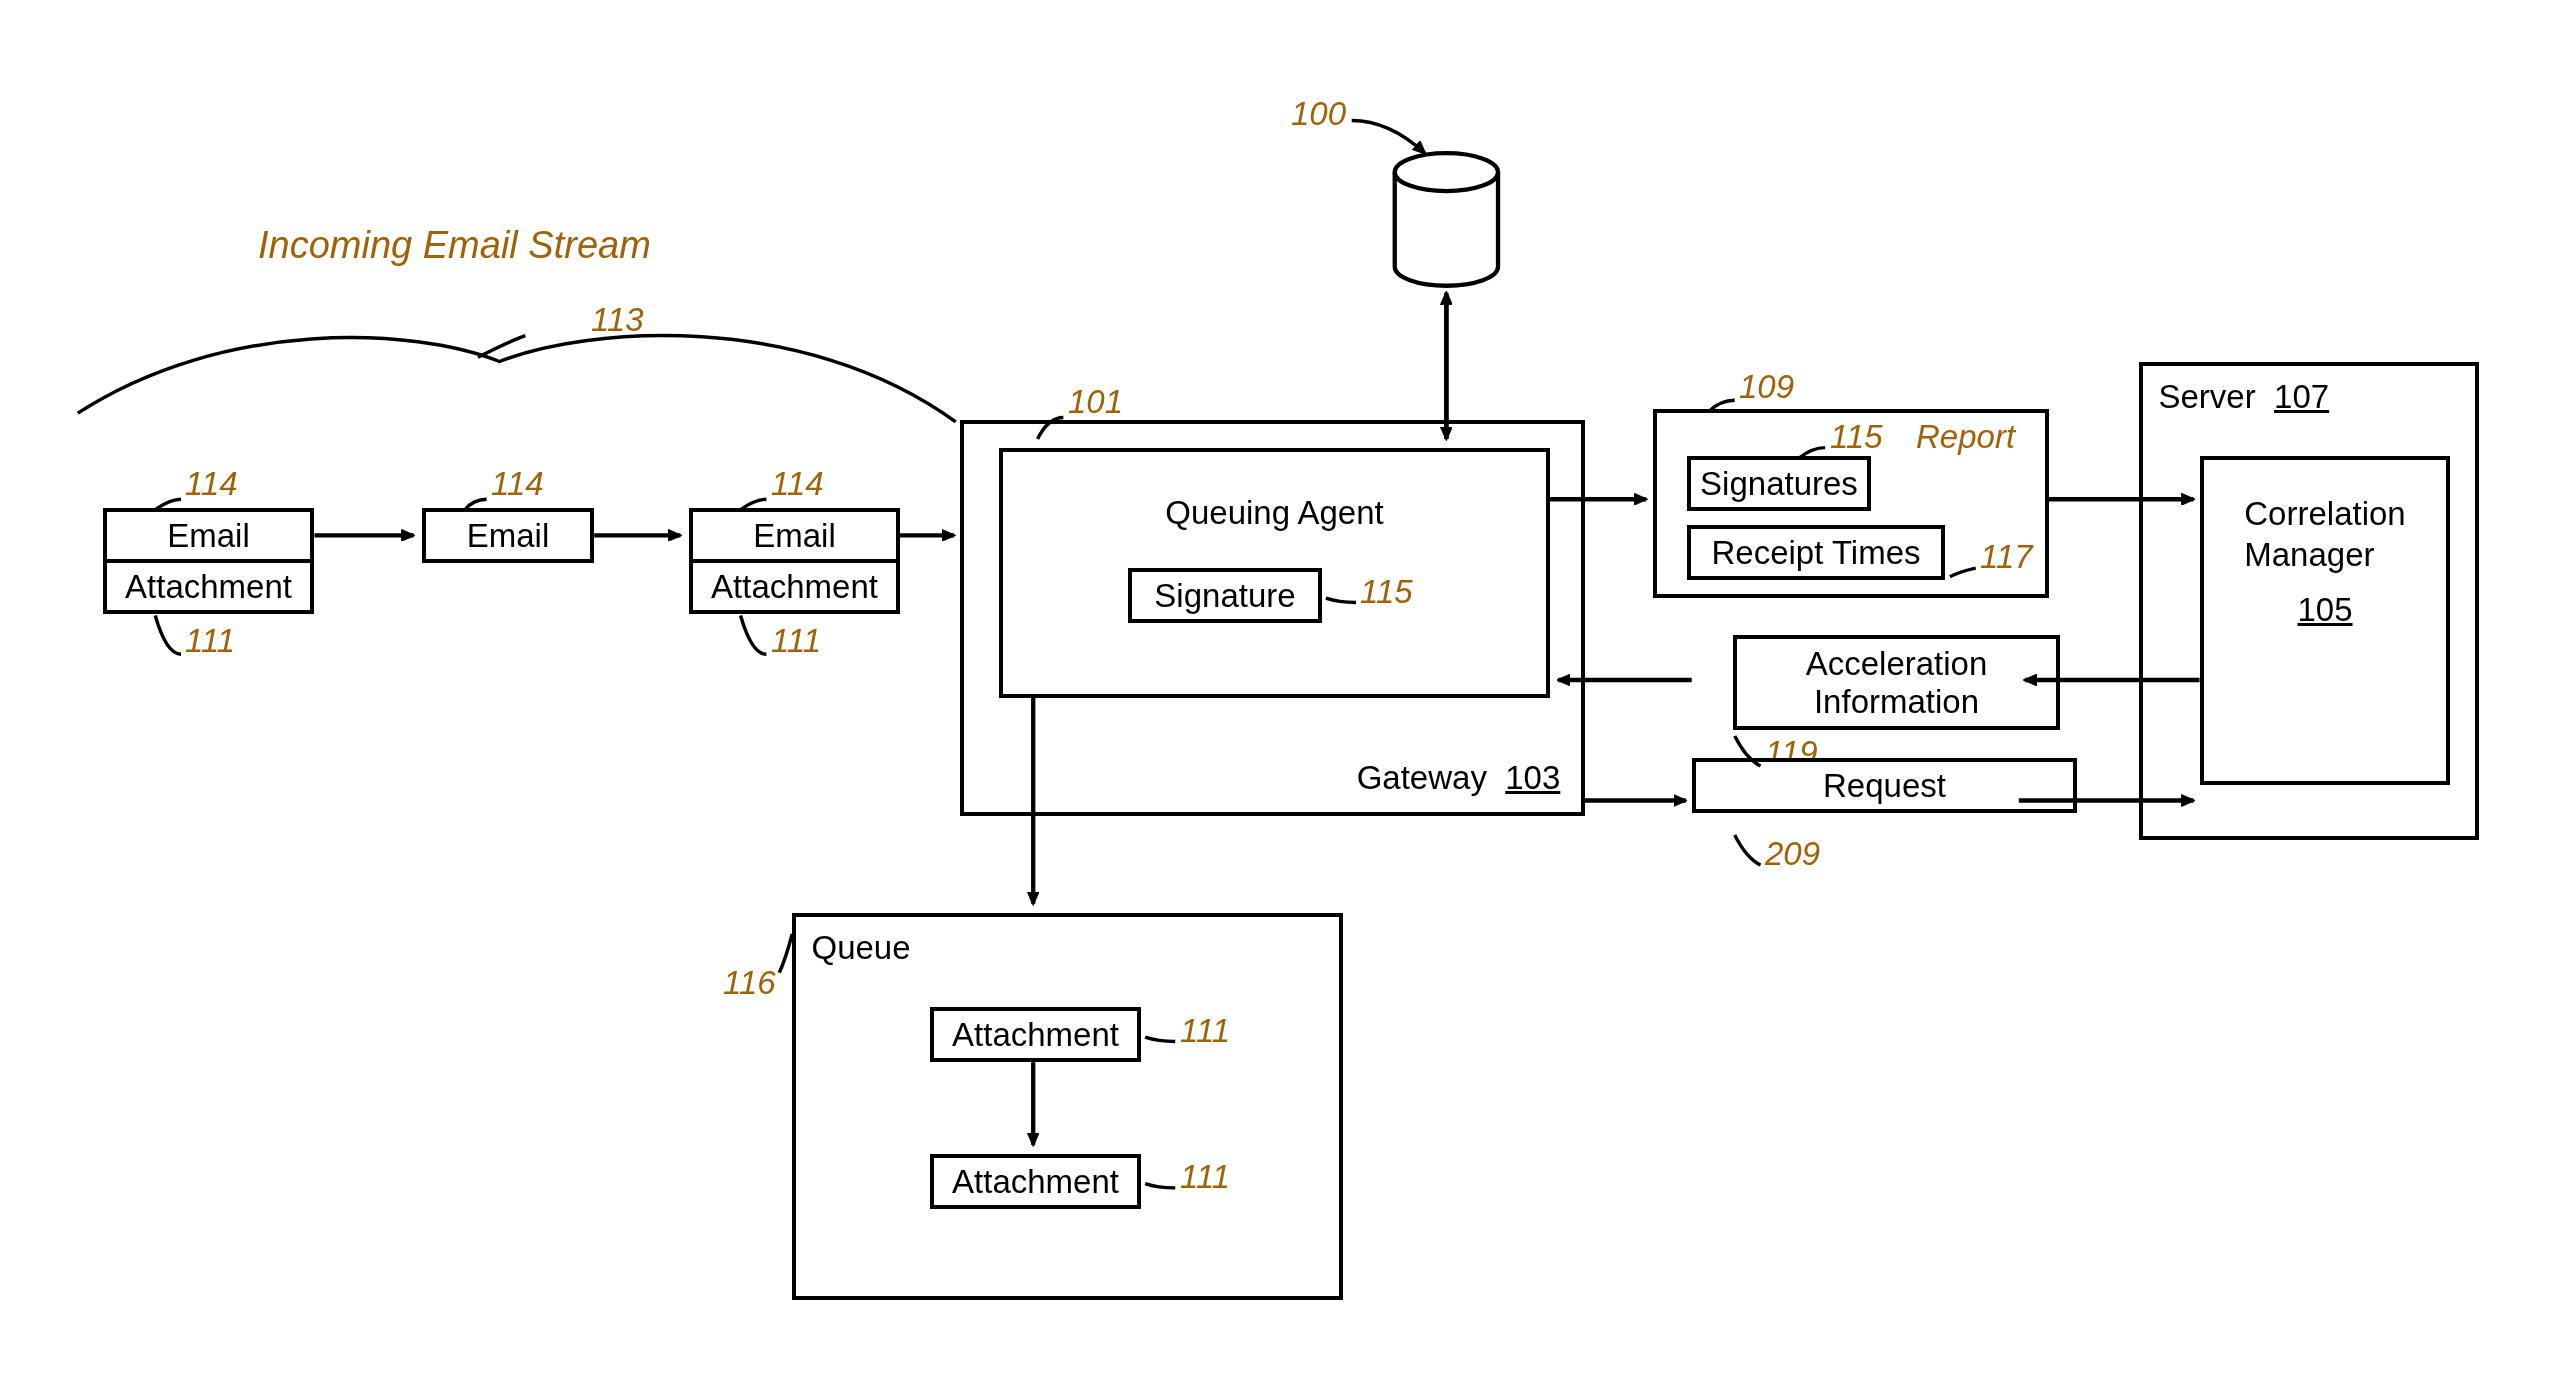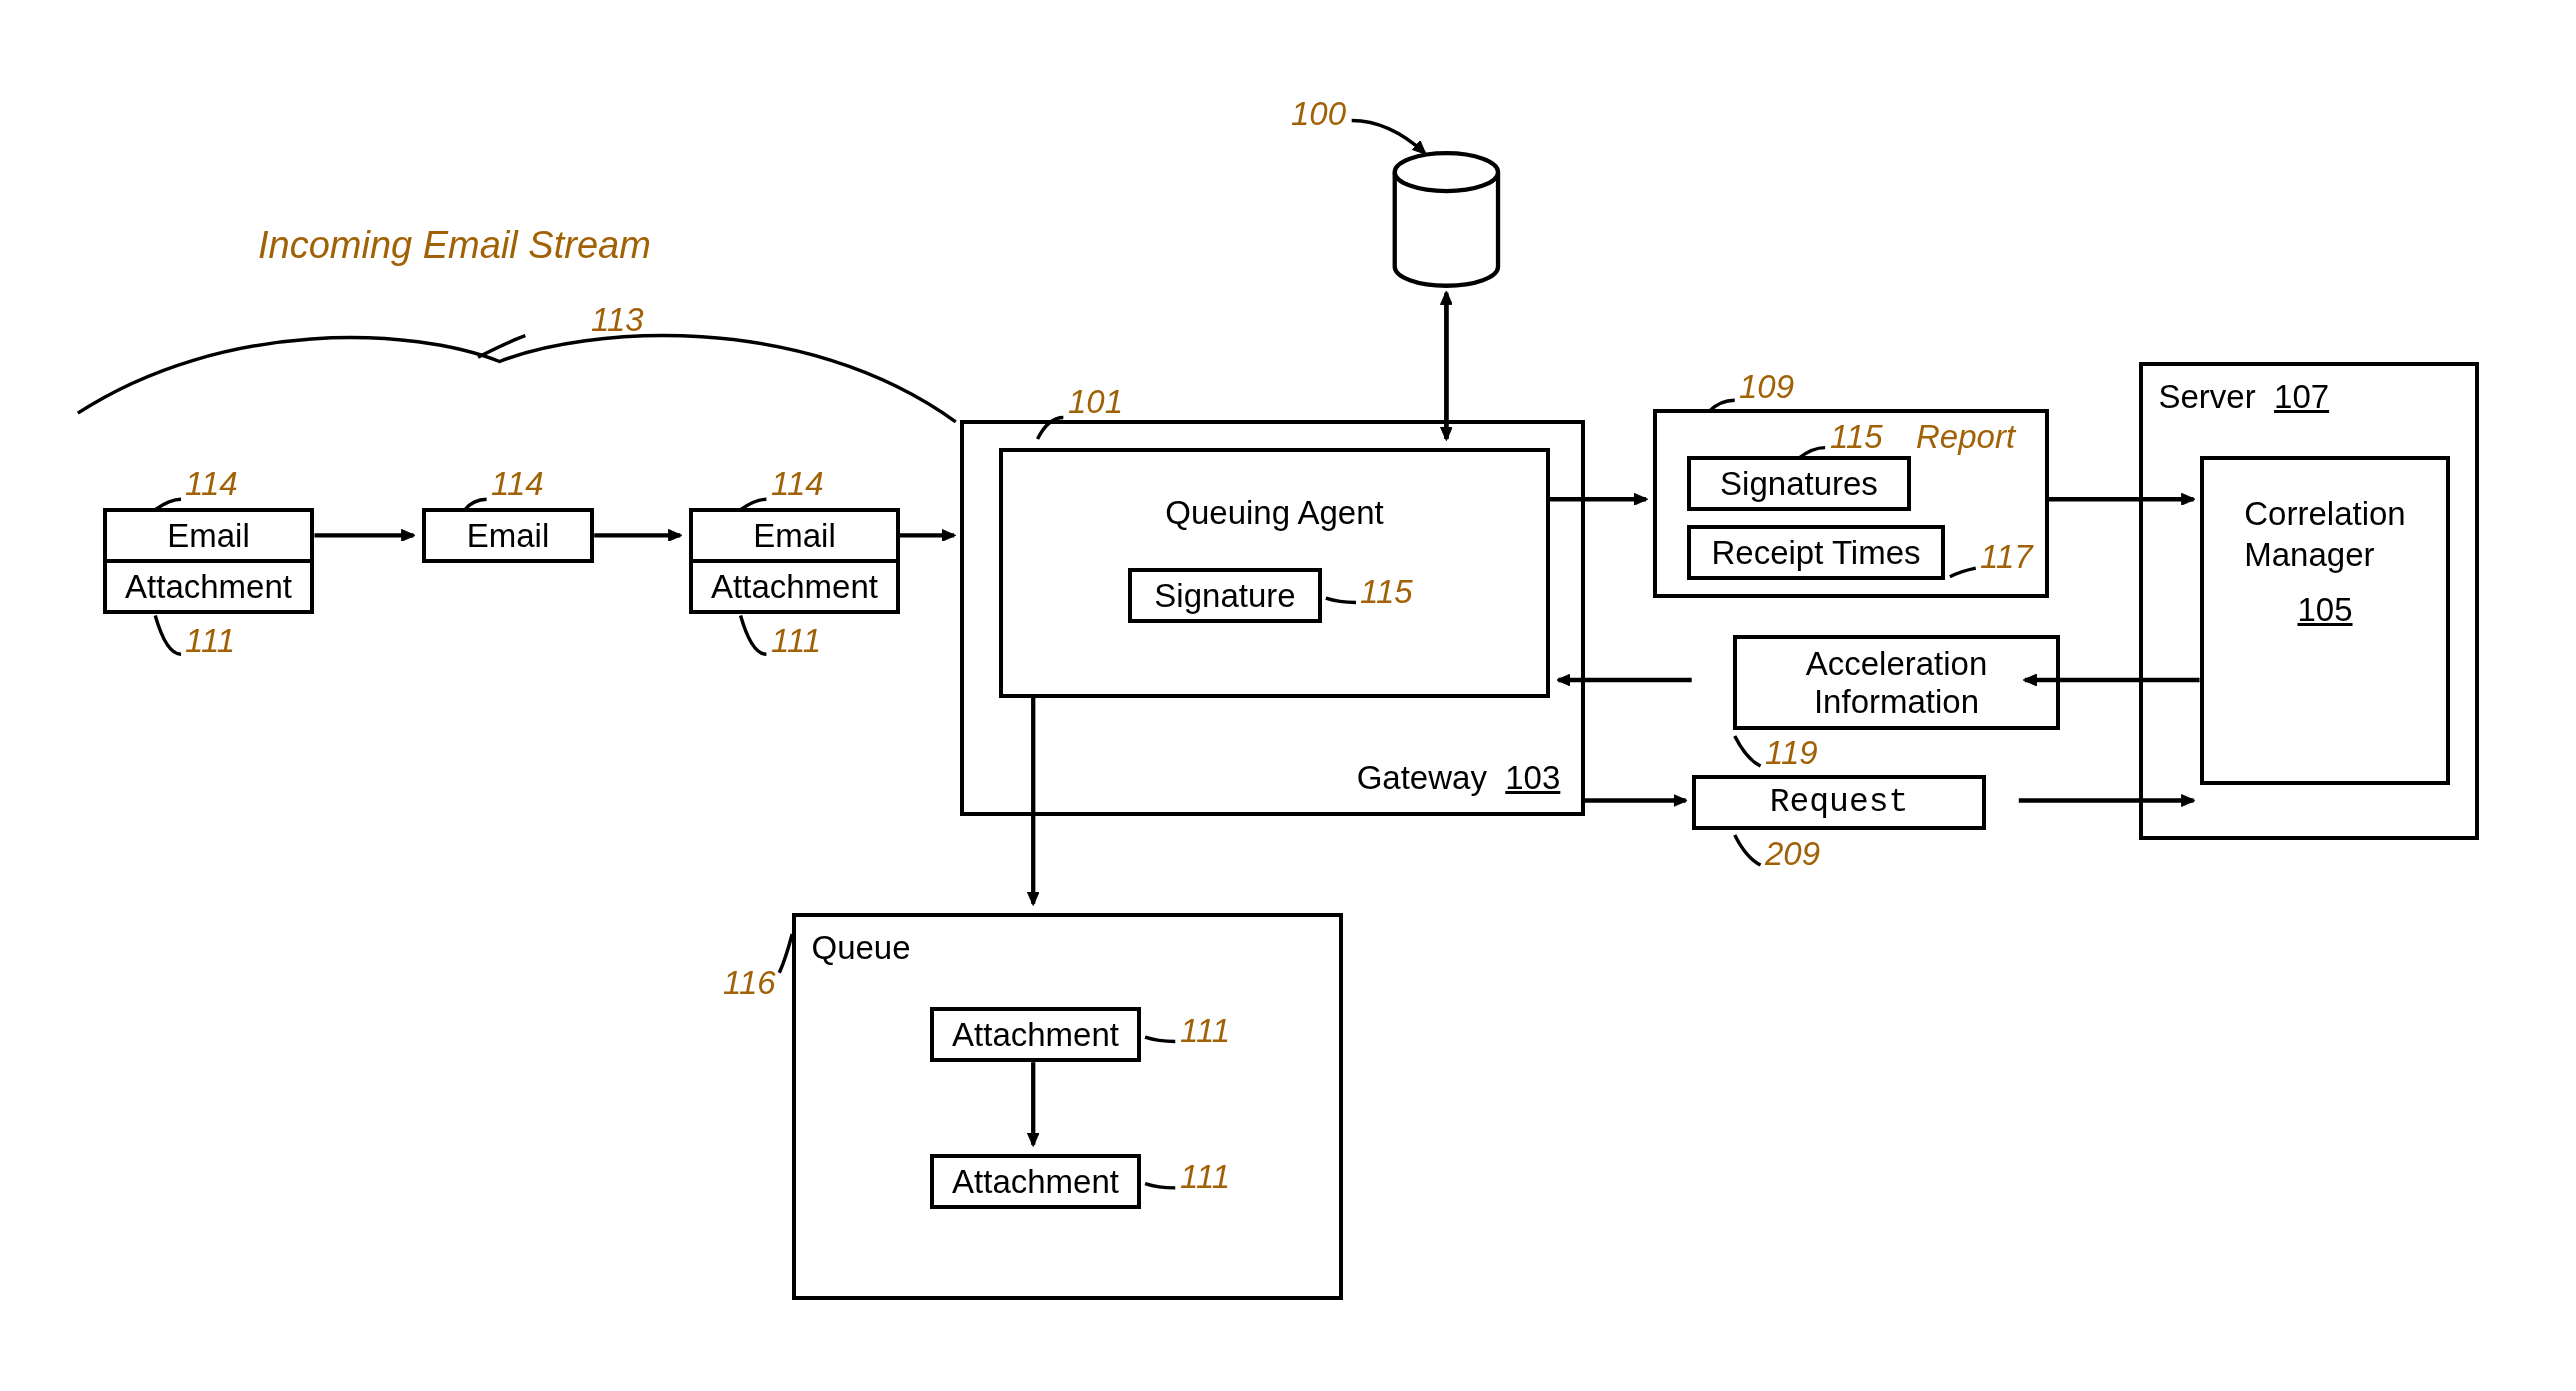--- a/index.html
+++ b/index.html
@@ -85,31 +85,31 @@
   <div class="box" style="left:930px; top:1007px; width:211px; height:55px;">Attachment</div>
   <div class="label small" style="left:1180px; top:1012px;">111</div>
 
   <div class="box" style="left:930px; top:1154px; width:211px; height:55px;">Attachment</div>
   <div class="label small" style="left:1180px; top:1158px;">111</div>
 
   <div class="box" style="left:1653px; top:409px; width:396px; height:189px; display:block;"></div>
   <div class="label small" style="left:1739px; top:368px;">109</div>
   <div class="label small" style="left:1916px; top:418px;">Report</div>
 
-  <div class="box" style="left:1687px; top:456px; width:224px; height:55px;text-align:center;">Signatures</div>
+  <div class="box" style="left:1687px; top:456px; width:184px; height:55px;text-align:center;">Signatures</div>
   <div class="label small" style="left:1830px; top:418px;">115</div>
 
   <div class="box" style="left:1687px; top:525px; width:258px; height:55px;">Receipt Times</div>
   <div class="label small" style="left:1980px; top:538px;">117</div>
 
   <div class="box" style="left:1692px; top:635px; width:327px; height:95px; white-space:pre-line; text-align:center; line-height:1.15;margin-left:41px;">Acceleration
 Information</div>
   <div class="label small" style="left:1765px; top:734px;">119</div>
 
-  <div class="box" style="left:1692px; top:775px; width:294px; height:55px;font-family:Liberation Mono, monospace;">Request</div>
+  <div class="box" style="left:1692px; top:758px; width:385px; height:55px;">Request</div>
   <div class="label small" style="left:1765px; top:835px;">209</div>
 
   <div class="box novcenter nohcenter" style="left:2139px; top:362px; width:340px; height:478px;">
     <span>
       <span>Server</span>
       &nbsp;<span class="ul">107</span>
     </span>
   </div>
 
   <div class="box" style="left:2200px; top:456px; width:250px; height:329px; flex-direction:column; white-space:pre-line; text-align:left; line-height:1.25; align-items:center; justify-content:flex-start; padding-top:33px;">

